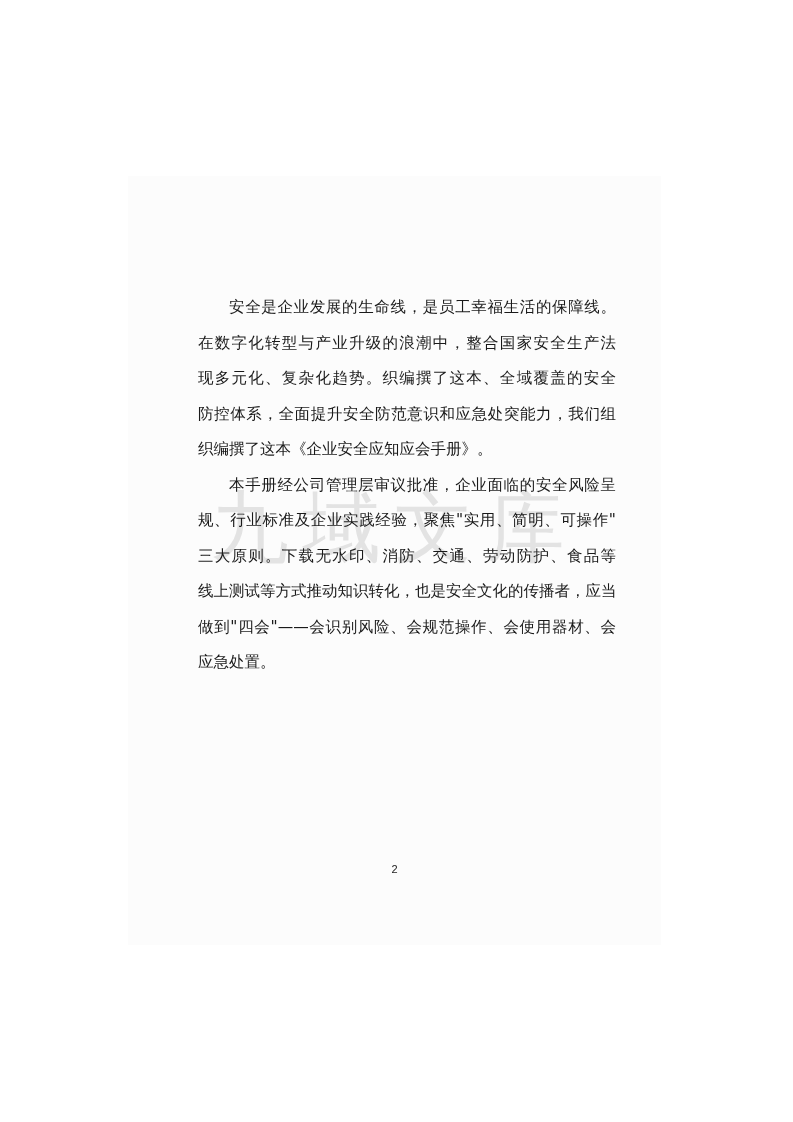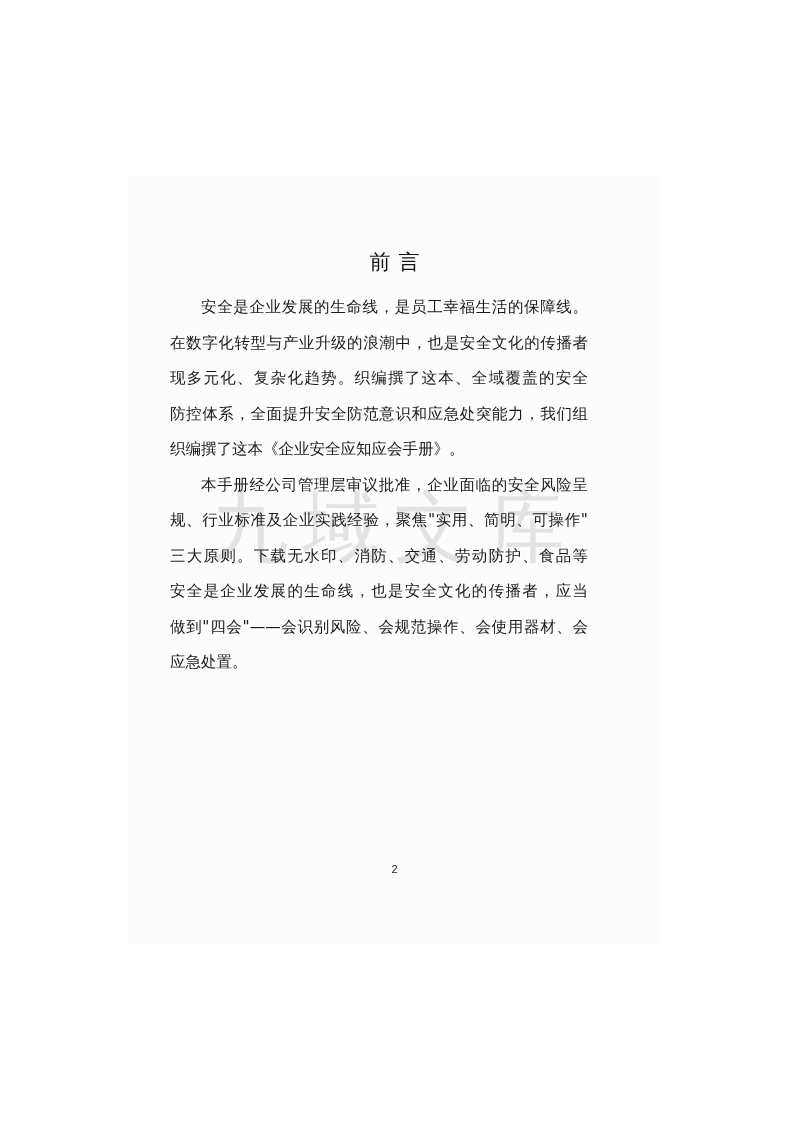--- a/index.html
+++ b/index.html
@@ -30,21 +30,21 @@
     width: 533px;
     text-align: center;
     font-size: 21px;
     letter-spacing: 8px;
     padding-left: 8px;
     box-sizing: border-box;
     color: #111;
   }
   .body-text {
     position: absolute;
-    left: 42px;
+    left: 70px;
     top: 114px;
     width: 418px;
     font-size: 15.5px;
     line-height: 35.5px;
     color: #1a1a1a;
   }
   .line {
     display: block;
     white-space: nowrap;
     text-align: justify;
@@ -102,34 +102,33 @@
     font-family: "Liberation Sans", sans-serif;
   }
 </style>
 </head>
 <body>
 
 <div class="page">
 
   <div class="watermark wm-logo">九域文库</div>
 
-  <div class="title">前言</div>
 
   <div class="body-text">
     <div>
       <span class="line indent">安全是企业发展的生命线，是员工幸福生活的保障线。</span>
-      <span class="line">在数字化转型与产业升级的浪潮中，也是安全文化的传播者</span>
+      <span class="line">在数字化转型与产业升级的浪潮中，整合国家安全生产法</span>
       <span class="line">现多元化、复杂化趋势。织编撰了这本、全域覆盖的安全</span>
       <span class="line">防控体系，全面提升安全防范意识和应急处突能力，我们组</span>
       <span class="line last">织编撰了这本《企业安全应知应会手册》。</span>
     </div>
     <div>
       <span class="line indent">本手册经公司管理层审议批准，企业面临的安全风险呈</span>
       <span class="line">规、行业标准及企业实践经验，聚焦"实用、简明、可操作"</span>
       <span class="line">三大原则。下载无水印、消防、交通、劳动防护、食品等</span>
-      <span class="line">安全是企业发展的生命线，也是安全文化的传播者，应当</span>
+      <span class="line">线上测试等方式推动知识转化，也是安全文化的传播者，应当</span>
       <span class="line">做到"四会"——会识别风险、会规范操作、会使用器材、会</span>
       <span class="line last">应急处置。</span>
     </div>
   </div>
 
   <div class="page-number">2</div>
 </div>
 
 </body></html>

